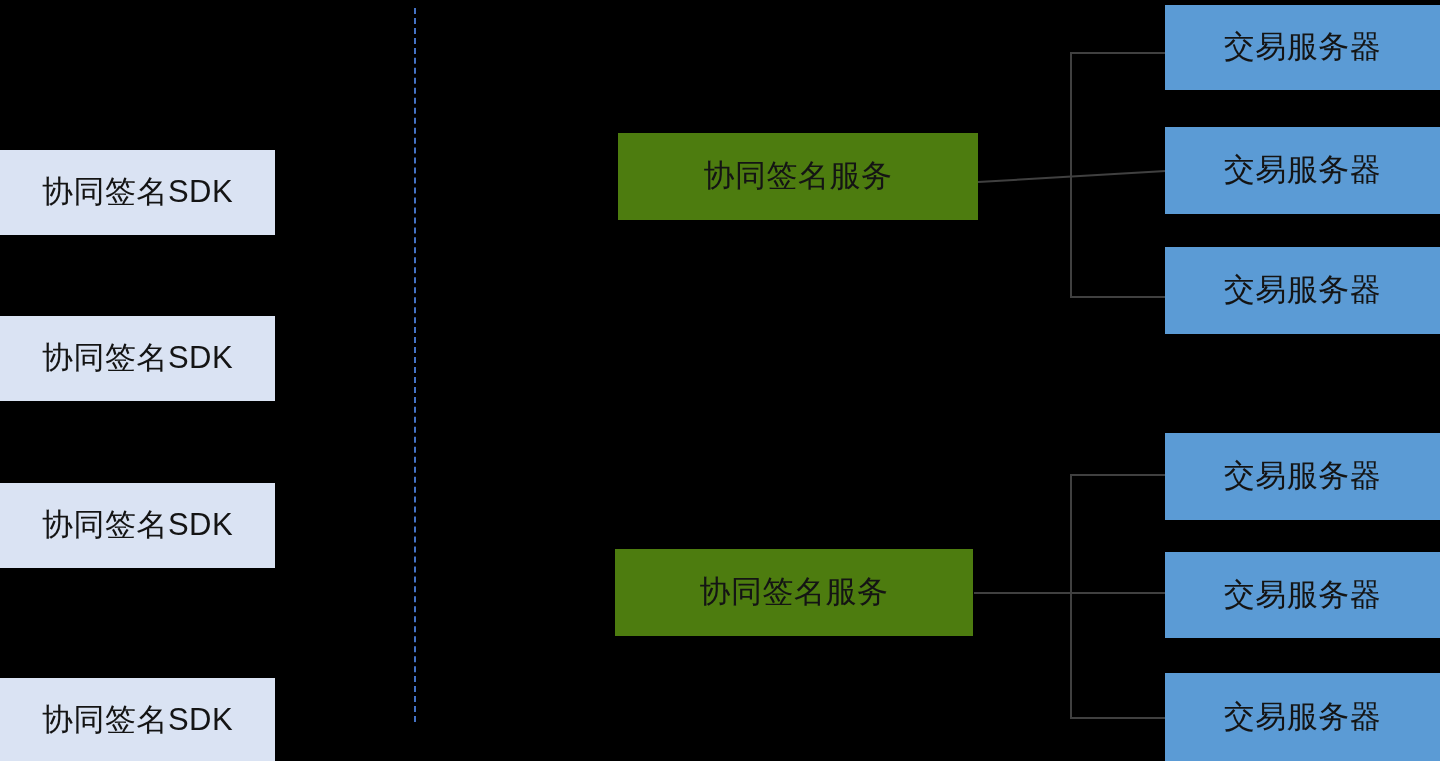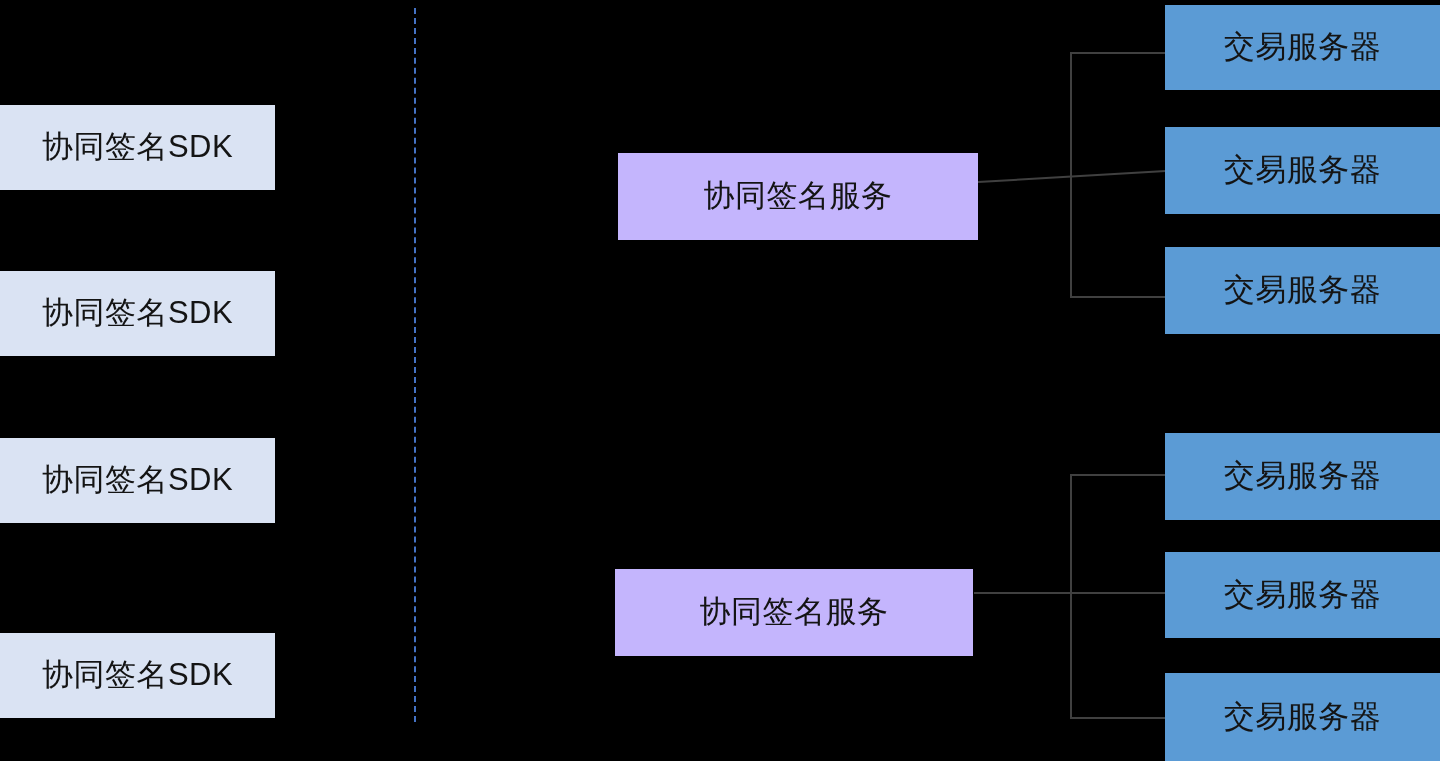--- a/index.html
+++ b/index.html
@@ -22,24 +22,24 @@
     justify-content: center;
     box-sizing: border-box;
     color: #141414;
     font-size: 31px;
     line-height: 1.1;
     letter-spacing: 0.5px;
     white-space: nowrap;
   }
   .box-sdk {
     background: #dae3f3;
+    margin-top: 45px;
   }
   .box-service {
-    background: #c4b5fd;
-    margin-top: 20px;
+    background: #4d7c0f;
   }
   .box-server {
     background: #5b9bd5;
   }
   .divider {
     position: absolute;
     border-left: 2px dashed #4472c4;
     width: 0;
   }
   .conn {

